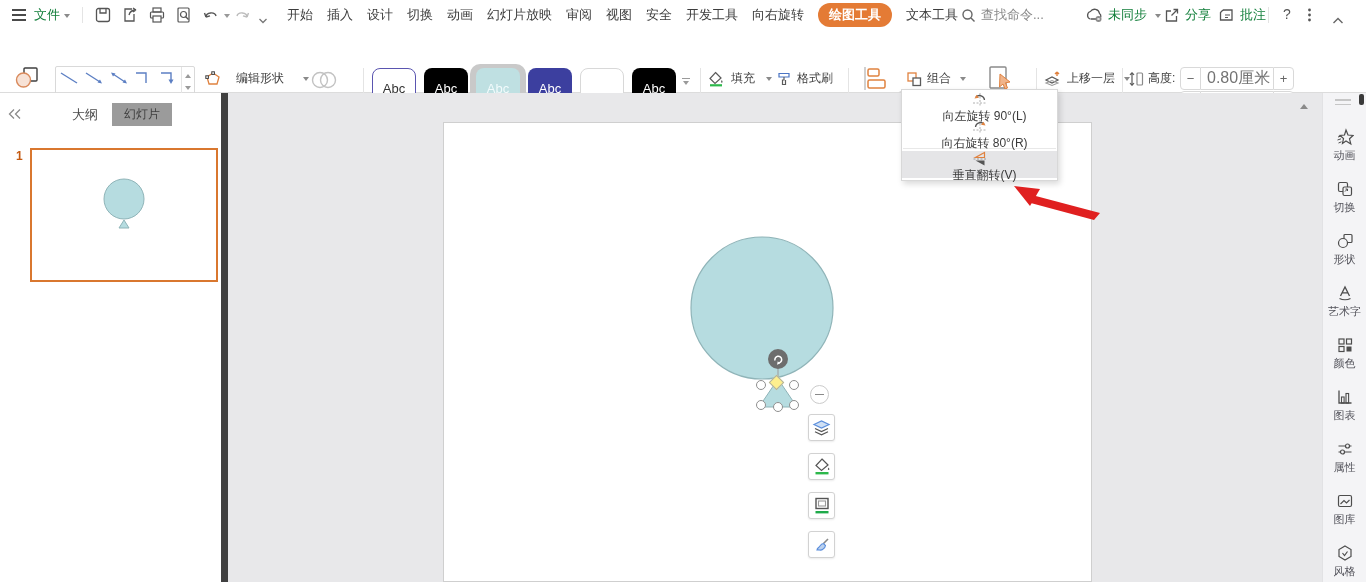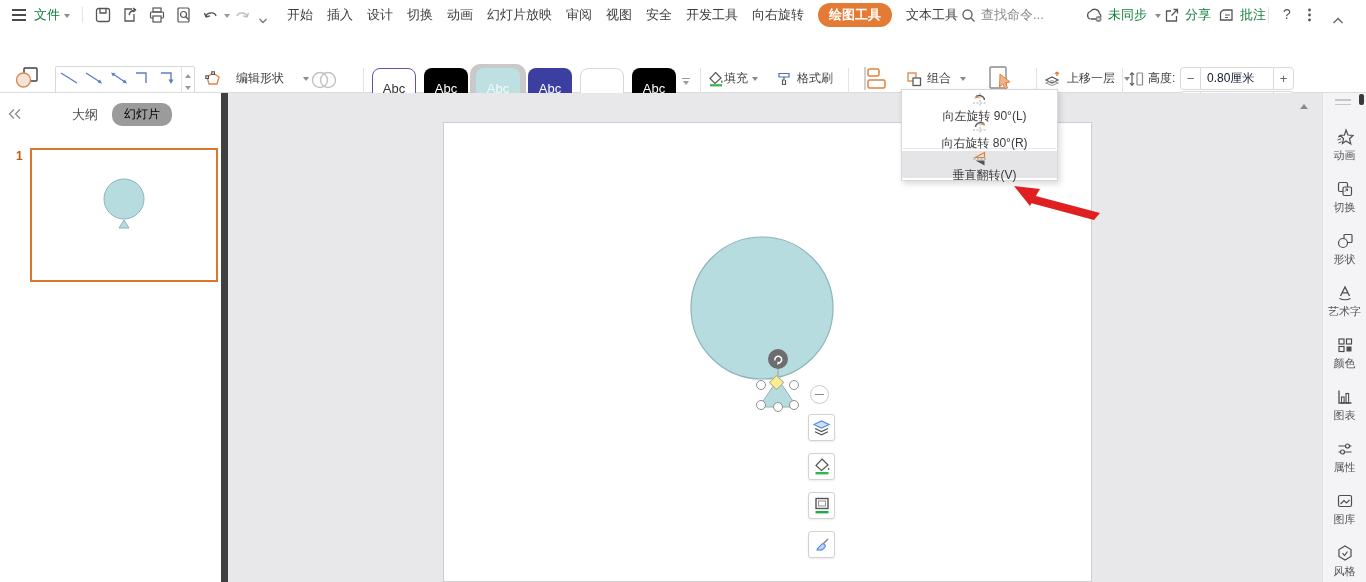--- a/index.html
+++ b/index.html
@@ -22,36 +22,36 @@
   .gscroll { width:13px; border-left:1px solid #e4e4e4; display:flex; flex-direction:column; }
   .gscroll > div { flex:1; display:flex; align-items:center; justify-content:center; }
   .tri-up { width:0; height:0; border:3px solid transparent; border-bottom:4px solid #9a9a9a; }
   .tri-dn { width:0; height:0; border:3px solid transparent; border-top:4px solid #9a9a9a; }
   .swatch { position:absolute; top:38px; width:44px; height:40px; border-radius:8px; display:flex; align-items:center; justify-content:center; font-size:13px; }
   .sw-ring { position:absolute; left:470px; top:34px; width:56px; height:48px; border-radius:10px; background:#c9c9c9; }
   .stepper { position:absolute; display:flex; height:23px; }
   .stp-btn { width:21px; border:1px solid #d9d9d9; background:#fff; display:flex; align-items:center; justify-content:center; font-size:13px; color:#666; }
   .stp-btn.l { border-radius:4px 0 0 4px; }
   .stp-btn.r { border-radius:0 4px 4px 0; }
-  .stp-val { width:72px; border-top:1px solid #d9d9d9; border-bottom:1px solid #d9d9d9; background:#fff; display:flex; align-items:center; padding-left:6px; font-size:12px; color:#0f172a; }
+  .stp-val { width:72px; border-top:1px solid #d9d9d9; border-bottom:1px solid #d9d9d9; background:#fff; display:flex; align-items:center; padding-left:6px; font-size:16px; color:#737373; }
   .launcher { position:absolute; width:7px; height:7px; border-right:1px solid #9a9a9a; border-bottom:1px solid #9a9a9a; }
   .left-panel { position:absolute; left:0; top:93px; width:228px; height:489px; background:#fff; border-right:7px solid #404040; }
   .canvas { position:absolute; left:228px; top:93px; width:1094px; height:489px; background:#e8e8ea; }
   .slide { position:absolute; left:443px; top:122px; width:649px; height:460px; background:#fff; border:1px solid #cfcfcf; }
   .right-sidebar { position:absolute; left:1322px; top:93px; width:44px; height:489px; background:#f4f4f6; border-left:1px solid #e2e2e4; }
   .sb-item { position:absolute; left:0; width:43px; display:flex; flex-direction:column; align-items:center; gap:2px; }
   .sb-item span { font-size:11px; color:#52525a; }
   .dropdown { position:absolute; left:901px; top:89px; width:157px; background:#fff; border:1px solid #d8d8d8; box-shadow:2px 3px 6px rgba(0,0,0,.15); z-index:20; padding:2px 0; }
   .dd-item { height:27px; display:flex; align-items:center; padding-left:10px; font-size:12px; color:#3a3a3a;flex-direction:column; }
   .dd-item.hl { background:#e5e5e7; }
   .dd-item .ic { width:18px; display:flex; justify-content:center; margin-right:9px; }
   .dd-sep { height:1px; background:#e8e8e8; margin:2px 1px; }
   .fbtn { position:absolute; left:808px; width:27px; height:27px; background:#fff; border:1px solid #d2d2d2; border-radius:3px; display:flex; align-items:center; justify-content:center; box-shadow:0 1px 2px rgba(0,0,0,.08); }
   .handle-dot { position:absolute; width:10px; height:10px; border-radius:50%; background:#fff; border:1px solid #8f8f8f; }
-  .pill-tab { position:absolute; background:#9b9b9b; color:#000000; font-size:12px; border-radius:10px; padding:3px 12px; }
+  .pill-tab { position:absolute; background:#9b9b9b; color:#404040; font-size:12px; border-radius:0; padding:3px 12px; }
 </style>
 </head>
 <body>
 
 <div id="app">
 
   <div class="titlebar">
     <div class="abs" style="left:12px;top:9px;">
       <div style="width:14px;height:2px;background:#4a4a4a;margin-bottom:3px;"></div>
       <div style="width:14px;height:2px;background:#4a4a4a;margin-bottom:3px;"></div>
@@ -296,21 +296,21 @@
     <div class="swatch" style="left:528px;background:#3c3f9f;color:#fff;">Abc</div>
     <div class="swatch" style="left:580px;background:#fff;border:1px solid #d8d8d8;color:#fff;"></div>
     <div class="swatch" style="left:632px;background:#000;color:#fff;">Abc</div>
     <div class="abs" style="left:682px;top:48px;display:flex;flex-direction:column;align-items:center;">
       <div style="width:8px;height:1px;background:#9a9a9a;margin-bottom:2px;"></div>
         <div class="tri-dn"></div>
     </div>
 
     <div class="vdiv" style="left:700px;top:38px;height:46px;"></div>
 
-    <div class="abs row" style="left:708px;top:40px;gap:0;">
+    <div class="abs row" style="left:708px;top:40px;gap:7px;">
       <svg width="16" height="16" viewBox="0 0 16 16">
           <path d="M7.5 1.5 L13 7 L7 12.5 L2 7.5 Z" fill="none" stroke="#5a5a5a" stroke-width="1.2"></path>
           <path d="M13.8 9 c1 1.4 1 2.8 0 2.8 c-1 0 -1 -1.4 0 -2.8" fill="#5a5a5a"></path>
           <rect x="2" y="13.2" width="12" height="2.2" fill="#2db84b"></rect>
         </svg>
       <span class="lbl12">填充</span>
         <span class="car"></span>
     </div>
     <div class="abs row" style="left:708px;top:63px;gap:5px;">
       <svg width="16" height="16" viewBox="0 0 16 16">

